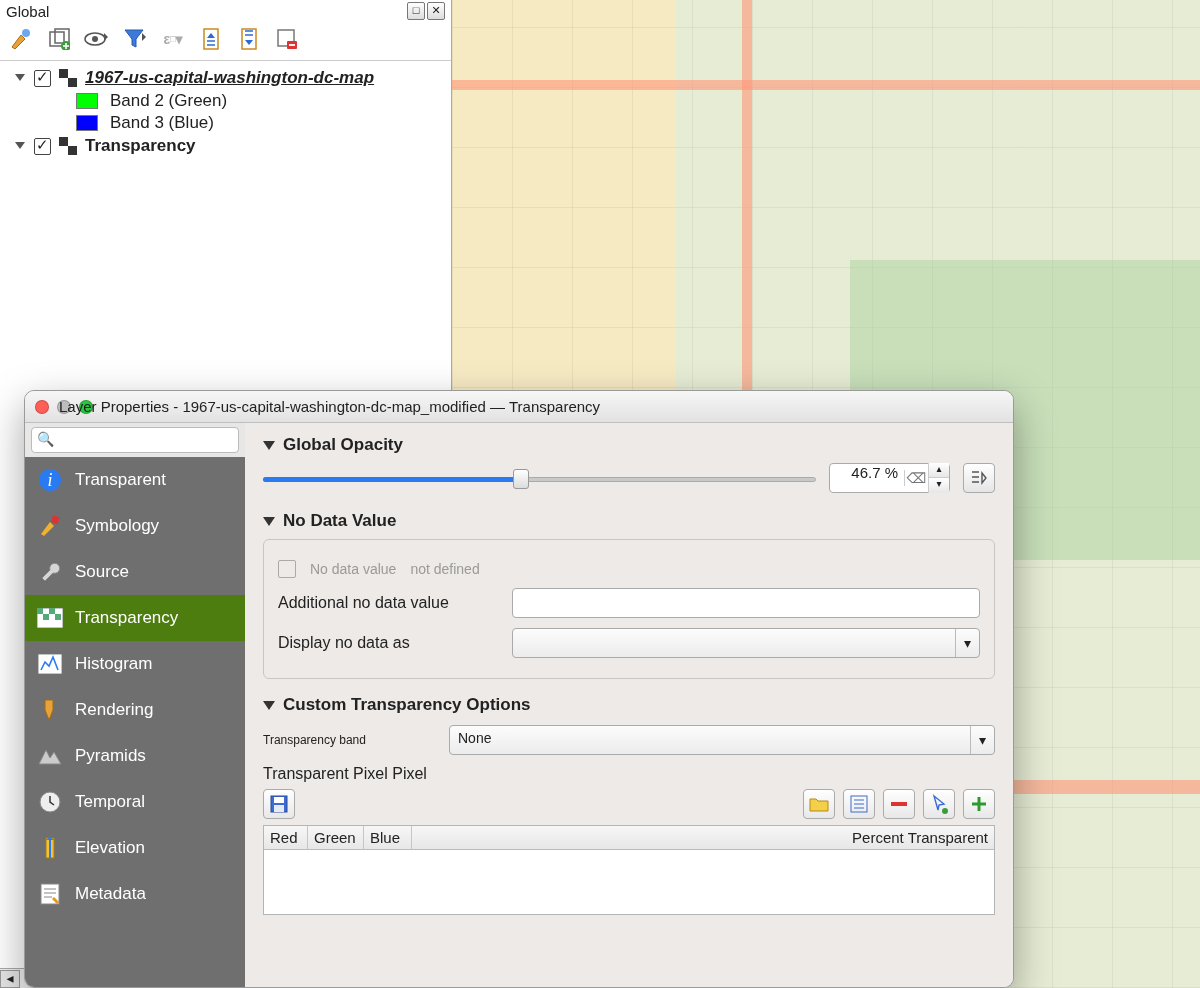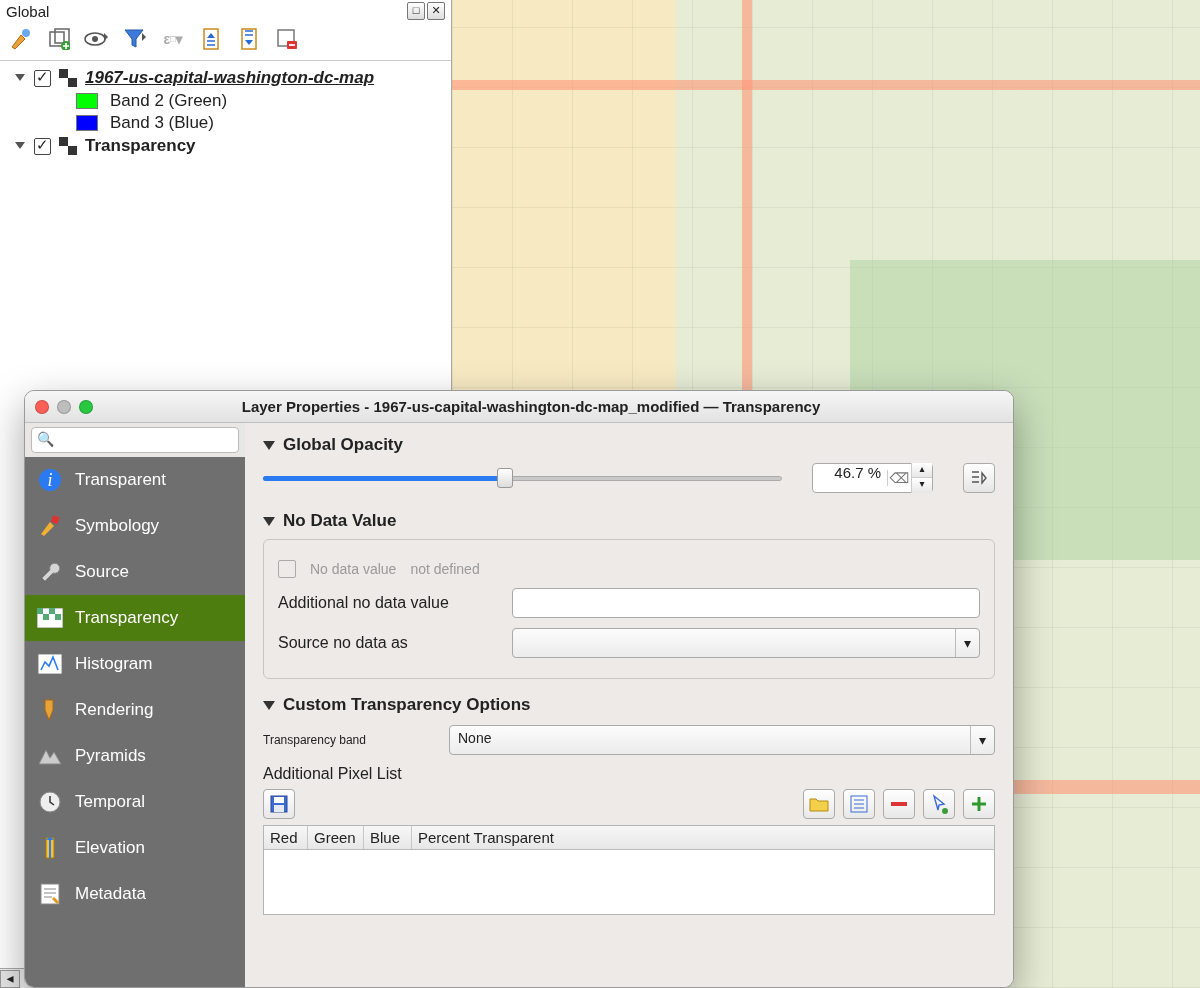--- a/index.html
+++ b/index.html
@@ -33,34 +33,34 @@
   #f4efe3}
 .map .park{position:absolute;right:0;top:260px;width:350px;height:300px;background:rgba(170,210,160,.5)}
 .map .road{position:absolute;background:rgba(255,150,120,.6)}
 
 
 .dialog{position:absolute;left:24px;top:390px;width:990px;height:598px;background:#eceae8;border:1px solid #9a9a9a;border-radius:10px;box-shadow:0 15px 40px rgba(0,0,0,.35);overflow:hidden}
 .dlg-titlebar{height:32px;display:flex;align-items:center;gap:10px;padding:0 10px;background:linear-gradient(#f6f6f6,#e2e2e2);border-bottom:1px solid #bfbfbf}
 .traffic{display:flex;gap:8px}
 .tball{width:14px;height:14px;border-radius:50%;border:1px solid rgba(0,0,0,.2)}
 .t-close{background:#ff5f57}.t-min{background:#bdbdbd}.t-max{background:#28c840}
-.dlg-title{flex:1;text-align:center;font-weight:700;font-size:15px;margin-left:-44px}
+.dlg-title{flex:1;font-weight:400;font-size:15px;margin-left:-44px}
 .dlg-body{display:flex;height:calc(100% - 32px)}
 .dlg-side{width:220px;background:#6f6f6f;color:#fff;display:flex;flex-direction:column}
 .searchwrap{padding:4px 6px;background:#e9e7e5}
 .searchwrap input{width:100%;height:26px;border:1px solid #bbb;border-radius:4px;padding:2px 6px 2px 26px;background:#fff}
 .searchwrap{position:relative}
 .searchwrap .mag{position:absolute;left:12px;top:8px;color:#888}
 .sideitem{display:flex;align-items:center;gap:12px;padding:10px 12px;font-size:17px;cursor:pointer}
 .sideitem.active{background:#4d7c0f}
 .sideico{width:26px;height:26px;display:flex;align-items:center;justify-content:center}
 .dlg-main{flex:1;background:#edeae7;padding:8px 18px;overflow:auto}
 .section-h{display:flex;align-items:center;gap:8px;font-weight:700;font-size:17px;margin:4px 0 8px}
 .disctri{width:0;height:0;border-left:6px solid transparent;border-right:6px solid transparent;border-top:9px solid #333}
-.sliderrow{display:flex;align-items:center;gap:30px;margin-bottom:18px}
+.sliderrow{display:flex;align-items:flex-end;gap:13px;margin-bottom:18px}
 .slider{flex:1;height:28px;position:relative}
 .track{position:absolute;left:0;right:0;top:12px;height:5px;border-radius:3px;background:#c9c9c9;border:1px solid #aaa}
 .fill{position:absolute;left:0;top:12px;height:5px;border-radius:3px;background:#2a7af2}
 .thumb{position:absolute;top:4px;width:16px;height:20px;background:linear-gradient(#fff,#dcdcdc);border:1px solid #999;border-radius:3px}
 .pctbox{display:flex;align-items:center;border:1px solid #aaa;border-radius:4px;background:#fff;height:30px}
 .pctbox .val{width:74px;height:100%;border:none;text-align:right;padding:0 6px;font-size:15px}
 .pctbox .clr{width:24px;text-align:center;border-left:1px solid #ccc;color:#777;cursor:pointer}
 .spin{display:flex;flex-direction:column;border-left:1px solid #ccc}
 .spinb{height:15px;width:20px;font-size:10px;line-height:11px;text-align:center;border-bottom:1px solid #ccc;cursor:pointer;background:linear-gradient(#fff,#e7e7e7)}
 .spinb:last-child{border-bottom:none}
@@ -74,21 +74,21 @@
 .combo .arrow{width:24px;border-left:1px solid #bbb;display:flex;align-items:center;justify-content:center}
 .lbl{width:220px;font-size:16px}
 .lbl2{width:172px;font-size:12px}
 .custsec .toolbar{display:flex;justify-content:space-between;align-items:center;margin:6px 0}
 .square{width:32px;height:30px;border:1px solid #aaa;border-radius:4px;background:linear-gradient(#fff,#e8e8e8);display:flex;align-items:center;justify-content:center;cursor:pointer}
 .right-tools{display:flex;gap:8px}
 .pixtable{border:1px solid #b5b5b5;background:#fff;height:90px;margin-top:4px}
 .phead{display:flex;background:linear-gradient(#f7f7f7,#e7e7e7);border-bottom:1px solid #bbb}
 .phead div{padding:3px 6px;font-size:15px;border-right:1px solid #c6c6c6}
 .phead .red{width:44px}.phead .green{width:56px}.phead .blue{width:48px}
-.phead .pct{flex:1;text-align:left;border-right:none}
+.phead .pct{flex:1;text-align:right;border-right:none}
 svg{display:block}
 </style>
 </head>
 <body>
 
 <div class="map">
   <div class="park"></div>
   <div class="road" style="left:0;top:80px;width:100%;height:10px"></div>
   <div class="road" style="left:0;top:780px;width:100%;height:14px"></div>
   <div class="road" style="left:290px;top:0;width:10px;height:100%"></div>
@@ -339,41 +339,41 @@
         <div class="ndv-row">
           <div class="ndv-ck"></div>
           <span class="greylb">No data value</span>
           <span class="greylb">not defined</span>
         </div>
         <div class="ndv-row">
           <div class="lbl">Additional no data value</div>
           <input class="finput" type="text" style="">
         </div>
         <div class="ndv-row">
-          <div class="lbl">Source no data as</div>
+          <div class="lbl">Display no data as</div>
           <div class="combo">
               <div style="flex:1"></div>
               <div class="arrow">▾</div>
             </div>
         </div>
       </div>
 
       <div class="section-h">
           <div class="disctri"></div>
           <span>Custom Transparency Options</span>
         </div>
       <div class="custsec">
         <div class="ndv-row">
           <div class="lbl2">Transparency band</div>
           <div class="combo">
               <div style="flex:1;padding:4px 8px">None</div>
               <div class="arrow">▾</div>
             </div>
         </div>
-        <div style="font-size:16px;margin:6px 0">Additional Pixel List</div>
+        <div style="font-size:16px;margin:6px 0">Transparent Pixel Pixel</div>
         <div class="toolbar">
           <div class="square">
               <svg width="20" height="20">
                 <rect x="2" y="2" width="16" height="16" fill="#3d6bd4" stroke="#2a4a99"></rect>
                 <rect x="5" y="3" width="10" height="6" fill="#fff"></rect>
                 <rect x="5" y="11" width="10" height="7" fill="#e5eaf5"></rect>
               </svg>
             </div>
           <div class="right-tools">
             <div class="square">

